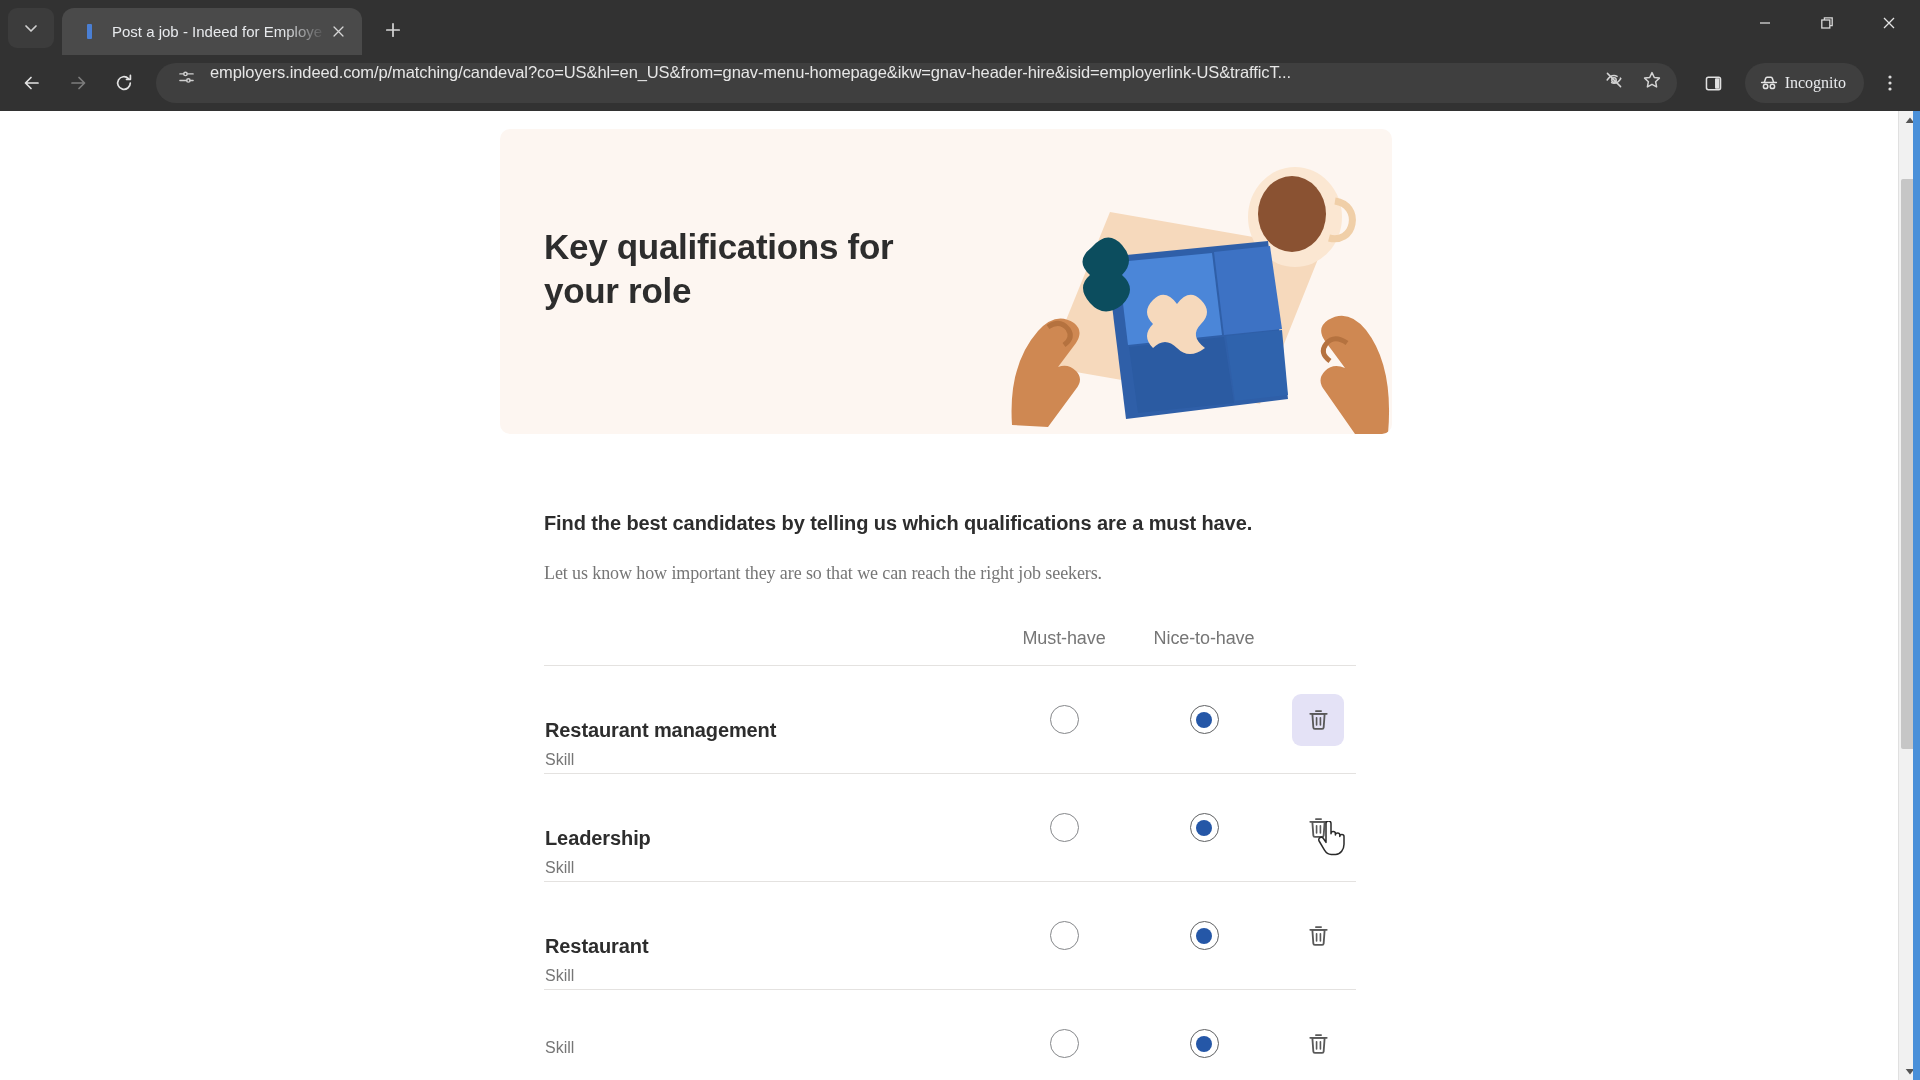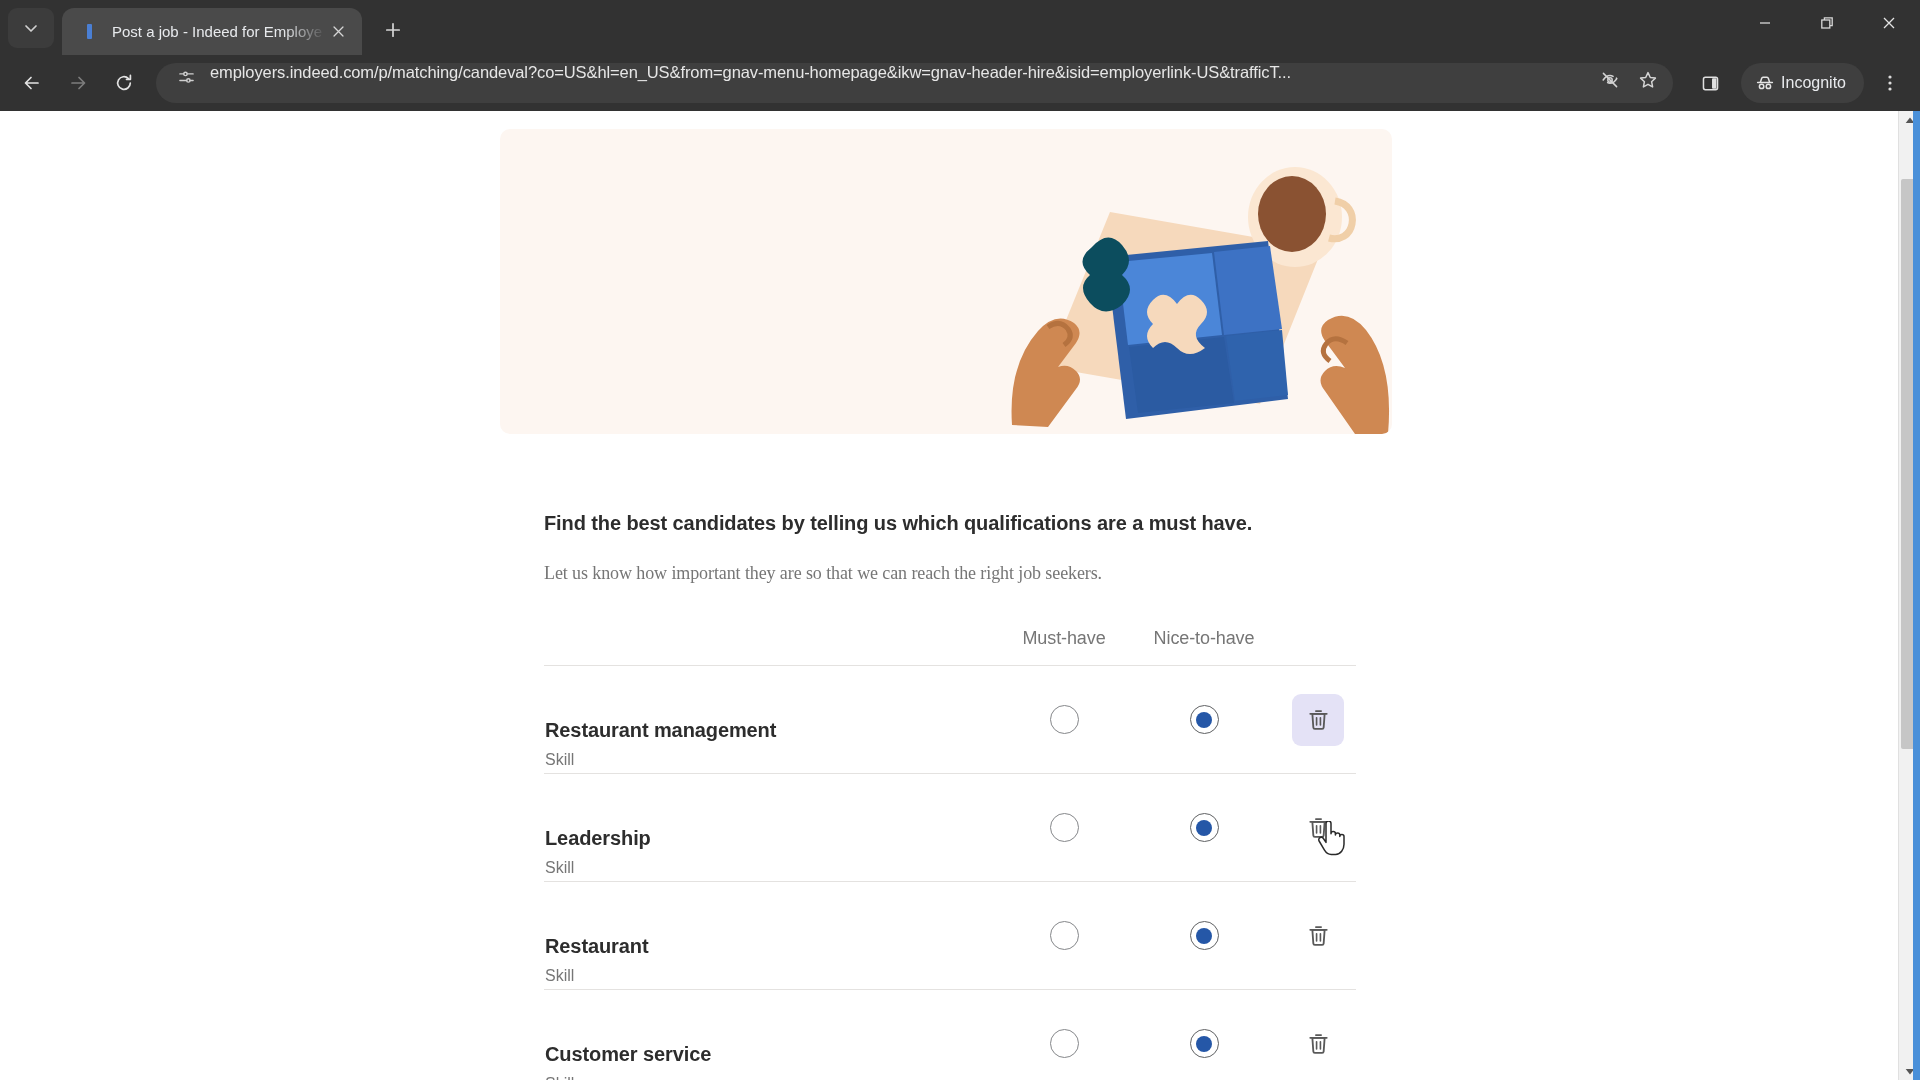--- a/index.html
+++ b/index.html
@@ -71,21 +71,21 @@
     text-overflow:ellipsis; letter-spacing:-0.1px; min-width:0;
   }
   .omni-icon { width:34px; height:34px; display:flex; align-items:center; justify-content:center; flex:0 0 34px; margin-left:4px; }
   .omni-icon svg { width:20px; height:20px; }
 
   .tb-right { display:flex; align-items:center; gap:2px; margin-left:6px; }
   .tb-btn { width:42px; height:42px; border-radius:50%; display:flex; align-items:center; justify-content:center; flex:0 0 42px; }
   .tb-btn svg { width:19px; height:19px; }
   .incognito-pill {
     height:40px; border-radius:20px; background:#3f3f3f; display:flex; align-items:center;
-    padding:0 18px 0 14px; gap:6px; margin-left:8px;
+    padding:0 18px 0 14px; gap:6px; margin-left:8px;font-family:Liberation Serif, serif;
   }
   .incognito-pill svg { width:20px; height:20px; flex:0 0 20px; }
   .incognito-label { color:#e8eaed; font-size:16px; }
   .menu-btn { width:40px; height:44px; display:flex; align-items:center; justify-content:center; flex:0 0 40px; margin-left:4px; }
   .menu-btn svg { width:18px; height:18px; }
 
   
   .viewport { flex:1; background:#ffffff; position:relative; overflow:hidden; display:flex; }
   .page { flex:1; position:relative; overflow:hidden; }
 
@@ -280,20 +280,21 @@
         </svg>
       </div>
     </div>
   </div>
 
   <div class="viewport">
     <div class="page">
       <div class="content">
 
         <div class="hero">
+          <div class="hero-title">Key qualifications for your role</div>
           <svg class="hero-art" viewBox="0 0 400 305" fill="none">
 
             <path d="M55 238 L118 83 L330 120 L268 275 Z" fill="#f6d9bc"></path>
 
             <ellipse cx="303" cy="88" rx="47" ry="50" fill="#fbe7d2"></ellipse>
             <ellipse cx="300" cy="85" rx="34" ry="38" fill="#8a5232"></ellipse>
             <path d="M343 72c13 2 19 12 17 23-2 11-12 17-23 14" stroke="#f0cfa8" stroke-width="7" fill="none"></path>
 
             <path d="M114 128 L276 112 L296 270 L134 290 Z" fill="#2f5fa8"></path>
             <path d="M126 133 L220 124 L230 206 L136 216 Z" fill="#4b86d8"></path>
@@ -388,21 +389,20 @@
                       <path d="M3.4 6.1h17.2" stroke="#595959" stroke-width="1.9" stroke-linecap="round"></path>
                       <path d="M9.3 3.2h5.4" stroke="#595959" stroke-width="1.9" stroke-linecap="round"></path>
                       <path d="M5.6 6.1h12.8l-1 14.1a1.6 1.6 0 0 1-1.6 1.5H8.2a1.6 1.6 0 0 1-1.6-1.5z" stroke="#595959" stroke-width="1.9" stroke-linejoin="round"></path>
                       <path d="M10 10.3v7.4M14 10.3v7.4" stroke="#595959" stroke-width="1.7" stroke-linecap="round"></path>
                     </svg>
                   </div>
                 </div>
               </div>
               <div class="qrow">
                 <div class="info">
-                  <div class="qname">Customer service</div>
                   <div class="qtype">Skill</div>
                 </div>
                 <div class="radio-cell">
                   <div class="radio"></div>
                 </div>
                 <div class="radio-cell c2">
                   <div class="radio checked"></div>
                 </div>
                 <div class="trash-cell">
                   <div class="trash-btn">

